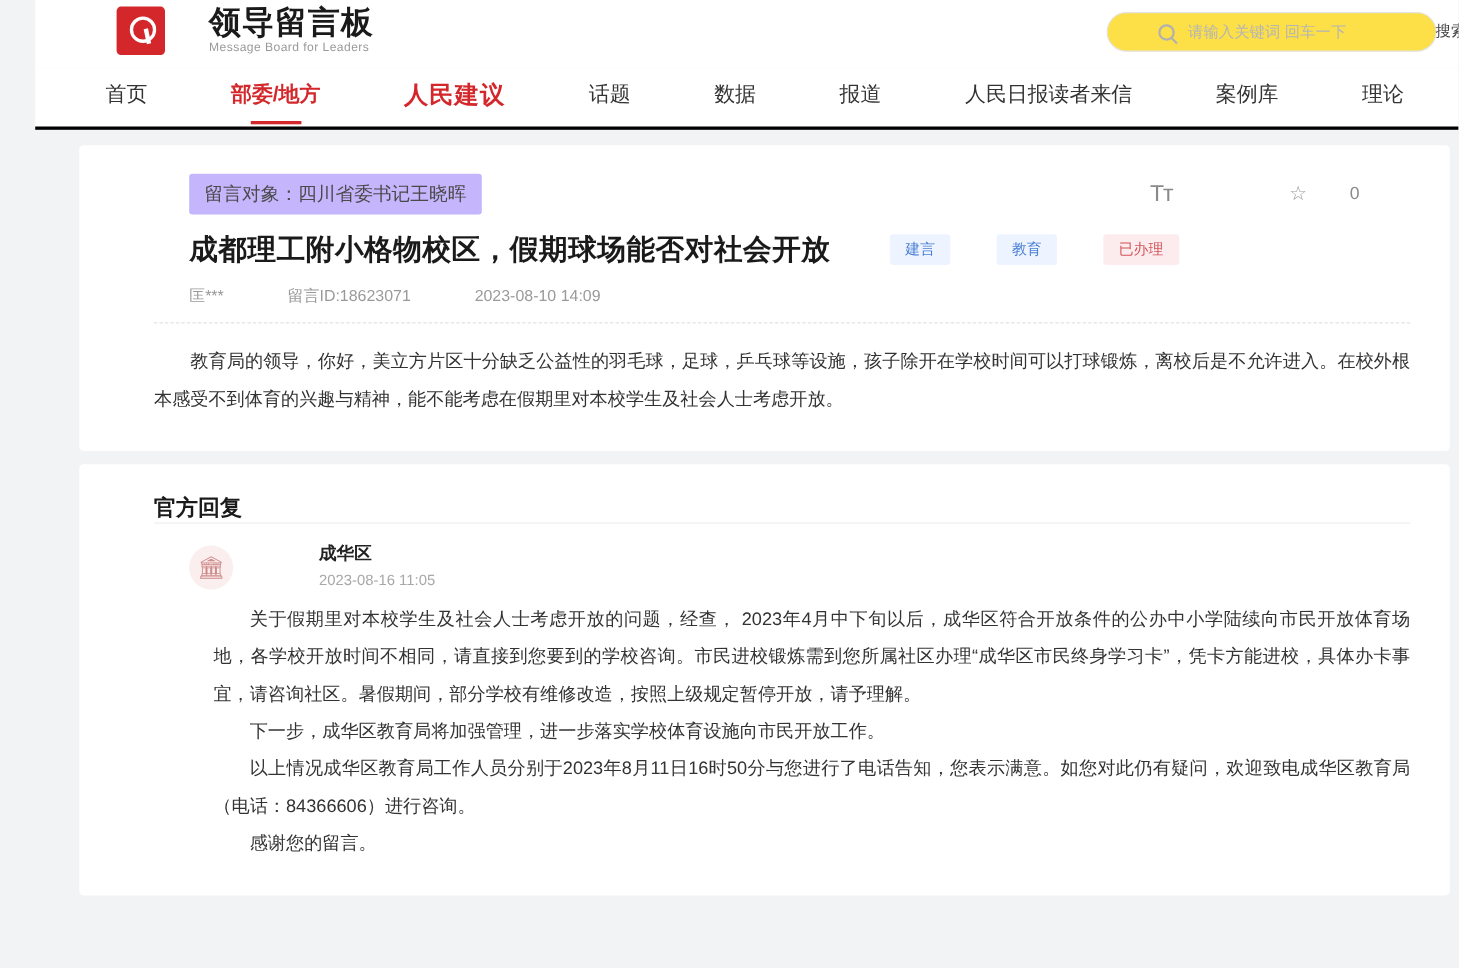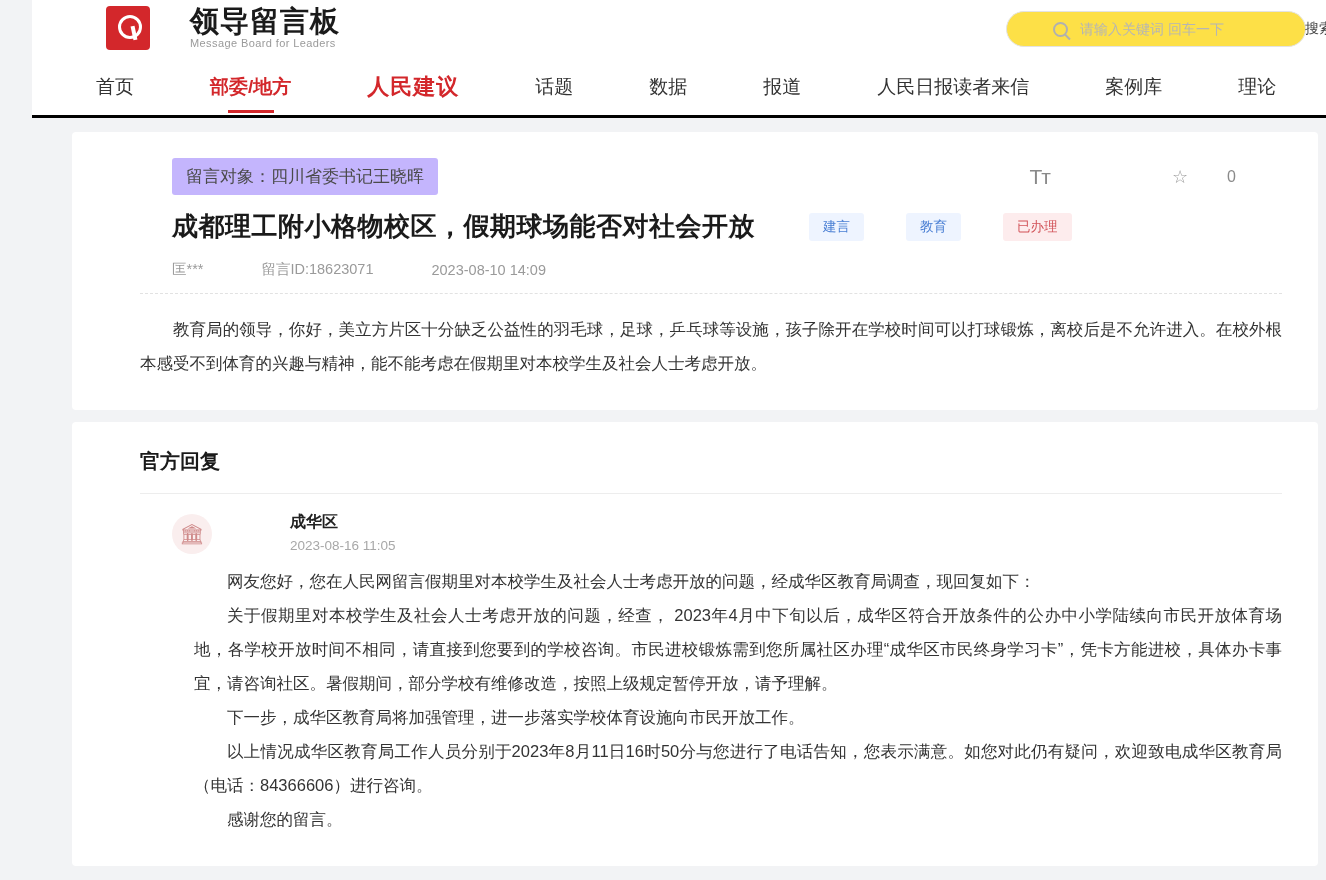--- a/index.html
+++ b/index.html
@@ -165,21 +165,21 @@
     display: inline-block;
     background: #c4b5fd;
     color: #4a4a4a;
     font-size: 17px;
     padding: 7px 14px;
     border-radius: 3px;
   }
   .meta-icons {
     display: flex;
     align-items: center;
-    gap: 58px;
+    gap: 42px;
     padding-right: 46px;
   }
   .icon-tt {
     font-size: 21px;
     color: #8a8a8a;
     cursor: pointer;
     letter-spacing: -1px;
   }
   .icon-star-wrap {
     display: flex;
@@ -233,21 +233,20 @@
     color: #333;
     text-indent: 2em;
     text-align: justify;
   }
 
   
   .section-title {
     font-size: 20px;
     font-weight: bold;
     color: #1a1a1a;
-    padding-bottom: 18px;
     border-bottom: 1px solid #ededed;
     margin-bottom: 18px;
   }
   .reply-head {
     display: flex;
     align-items: flex-start;
     gap: 14px;
   }
   .reply-avatar {
     width: 40px; height: 40px;
@@ -351,21 +350,20 @@
 
     <div class="reply-head">
       <div class="reply-avatar">🏛</div>
       <div>
         <div class="reply-org">成华区</div>
         <div class="reply-time">2023-08-16 11:05</div>
       </div>
     </div>
 
     <div class="reply-body">
-      <p>网友您好，您在人民网留言假期里对本校学生及社会人士考虑开放的问题，经成华区教育局调查，现回复如下：</p>
       <p>关于假期里对本校学生及社会人士考虑开放的问题，经查， 2023年4月中下旬以后，成华区符合开放条件的公办中小学陆续向市民开放体育场地，各学校开放时间不相同，请直接到您要到的学校咨询。市民进校锻炼需到您所属社区办理“成华区市民终身学习卡”，凭卡方能进校，具体办卡事宜，请咨询社区。暑假期间，部分学校有维修改造，按照上级规定暂停开放，请予理解。</p>
       <p>下一步，成华区教育局将加强管理，进一步落实学校体育设施向市民开放工作。</p>
       <p>以上情况成华区教育局工作人员分别于2023年8月11日16时50分与您进行了电话告知，您表示满意。如您对此仍有疑问，欢迎致电成华区教育局（电话：84366606）进行咨询。</p>
       <p>感谢您的留言。</p>
     </div>
   </div>
 
 </div>
 
 </body></html>

